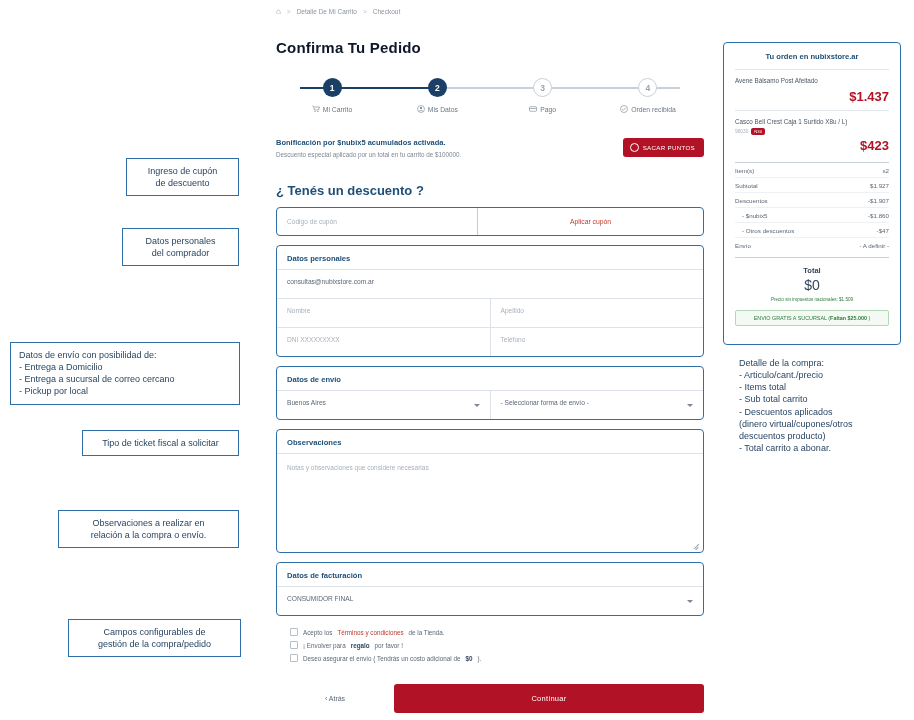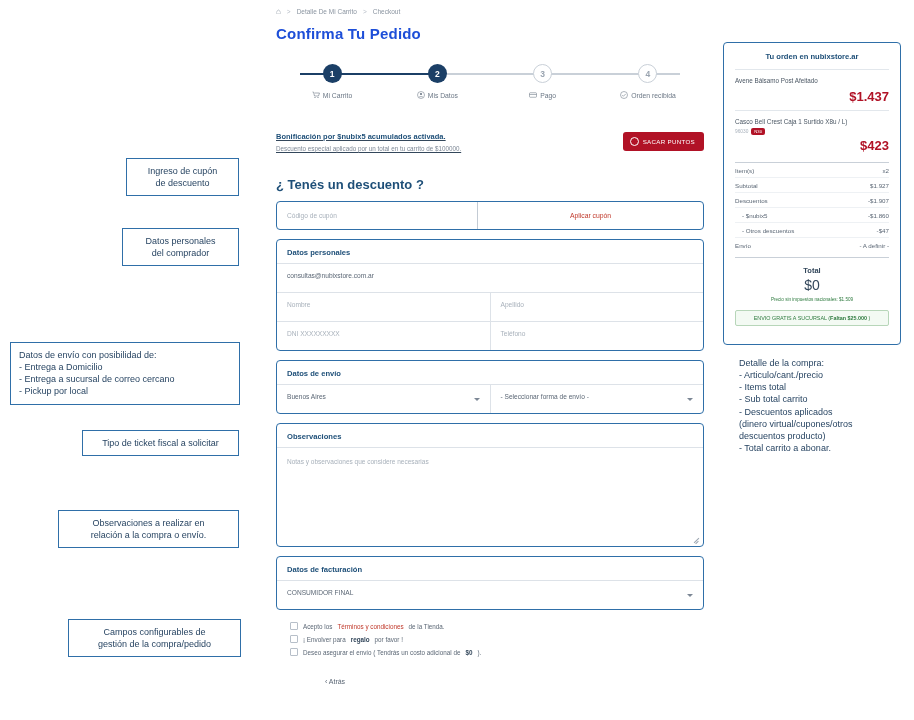--- a/index.html
+++ b/index.html
@@ -32,22 +32,22 @@
     font-size: 6.5px;
     color: #8a94a0;
     padding-top: 7px;
   }
   .breadcrumb .sep { color: #b5bcc6; font-size: 6.5px; }
   .breadcrumb .home { font-size: 8px; color: #8a94a0; }
 
   .page-title {
     font-size: 15px;
     font-weight: bold;
-    color: #1d4ed8;
-    margin-top: 9px;
+    color: #0f172a;
+    margin-top: 23px;
     letter-spacing: .2px;
   }
 
   
   .stepper {
     position: relative;
     margin-top: 18px;
     height: 48px;
   }
   .stepper .line {
@@ -97,24 +97,23 @@
     color: #6b7785;
     display: flex;
     align-items: center;
     justify-content: center;
     gap: 3px;
   }
   .step .label svg { display: block; }
 
   
   .bonif {
-    margin-top: 24px;
+    margin-top: 16px;
     position: relative;
     min-height: 30px;
-    text-decoration: underline;
   }
   .bonif .l1 {
     font-size: 7.5px;
     font-weight: bold;
     color: #1e4f78;
   }
   .bonif .l2 {
     font-size: 6.3px;
     color: #7c8795;
     margin-top: 4px;
@@ -522,20 +521,21 @@
       <span class="bld">$0</span>
       <span> ).</span>
     </div>
   </div>
 
   <div class="actions">
     <div class="back">
       <span>‹</span>
       <span>Atrás</span>
     </div>
+    <div class="btn-cont">Continuar</div>
   </div>
 </div>
 
 <div id="summary">
   <div class="sum-title">Tu orden en nubixstore.ar</div>
 
   <div class="sum-item">
     <div class="nm">Avene Bálsamo Post Afeitado</div>
     <div class="pr">$1.437</div>
   </div>

